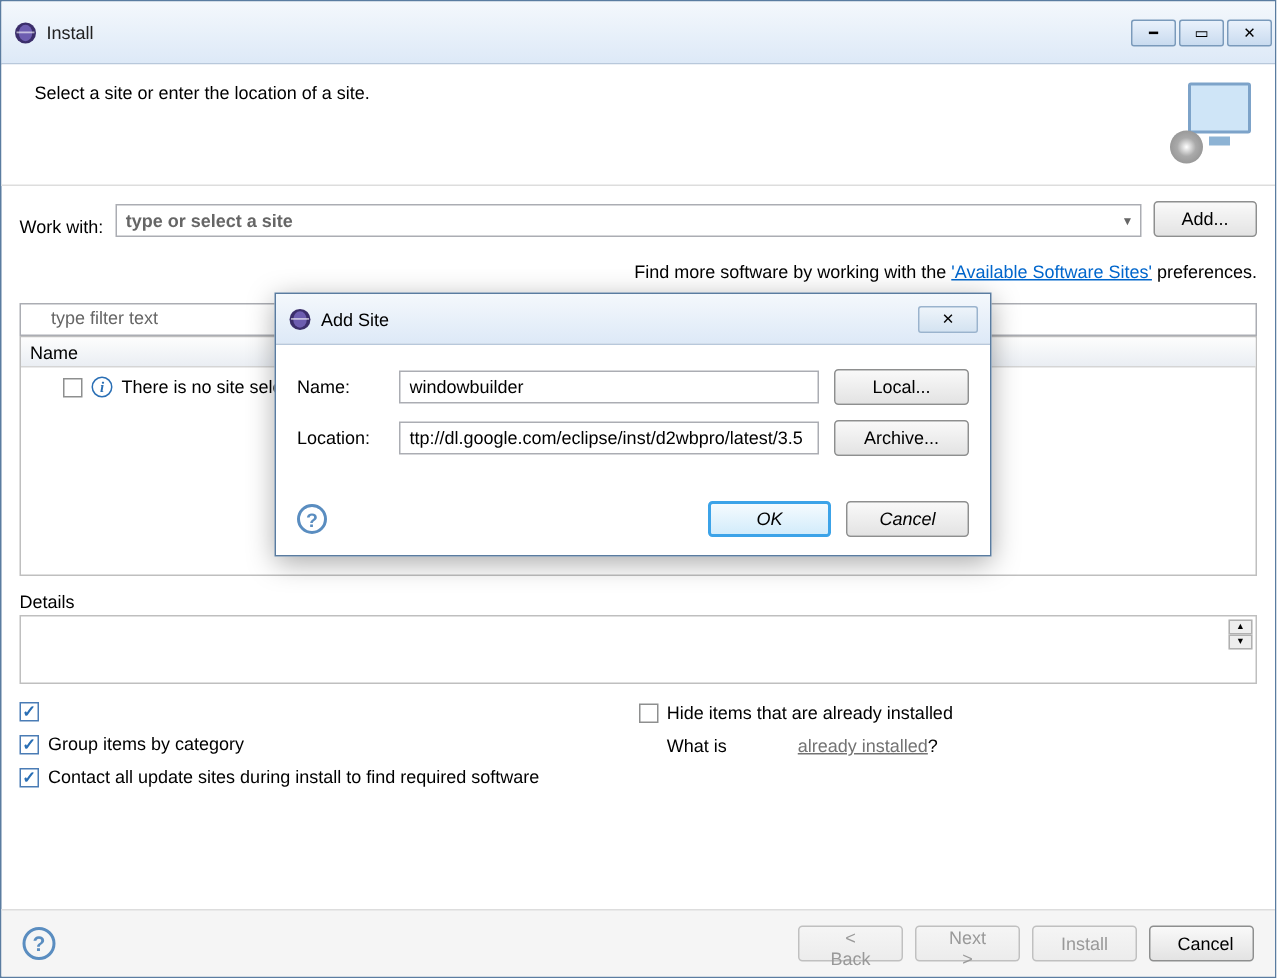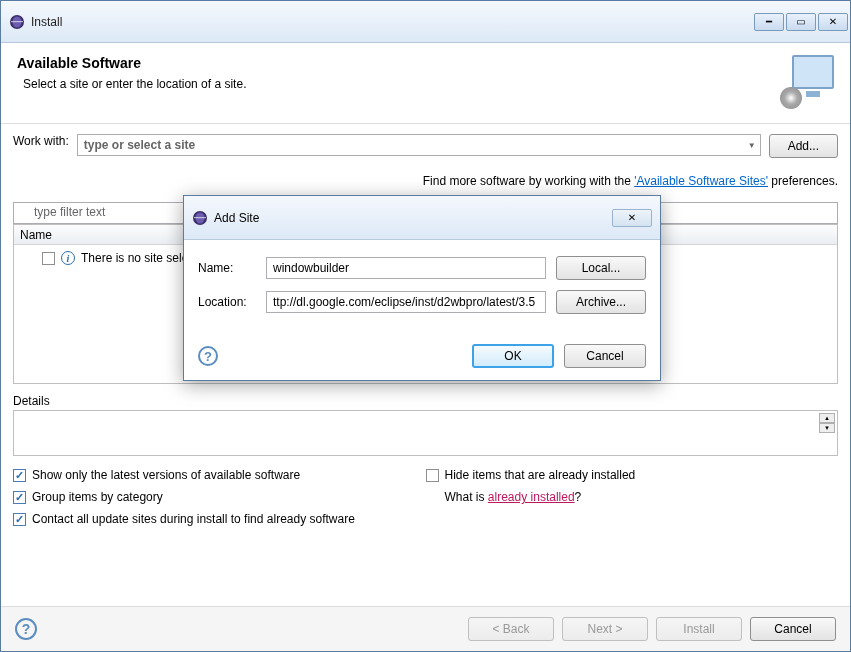--- a/index.html
+++ b/index.html
@@ -16,21 +16,21 @@
 .header { padding: 12px 16px 18px 16px; background: #fff; border-bottom: 1px solid #ddd; display: flex; }
 .header-text { flex: 1; }
 .header-title { font-size: 14px; font-weight: bold; margin-bottom: 6px; }
 .header-sub { font-size: 12px; padding-left: 6px; }
 .header-img { width: 50px; height: 50px; position: relative; }
 .monitor { width: 42px; height: 34px; border: 2px solid #7da3c9; border-radius: 2px; background: #cfe5f7; position: absolute; top: 0; right: 0; }
 .monitor-stand { width: 14px; height: 6px; background: #8db3d4; position: absolute; top: 36px; right: 14px; }
 .disc { width: 22px; height: 22px; border-radius: 50%; background: radial-gradient(circle, #fff, #aaa 40%, #888); position: absolute; bottom: -4px; left: -4px; }
 
 .content { flex: 1; padding: 10px 12px; display: flex; flex-direction: column; }
-.workwith { display: flex; align-items: flex-start; gap: 8px; margin-bottom: 6px; }
+.workwith { display: flex; align-items: flex-end; gap: 8px; margin-bottom: 6px; }
 .workwith label { font-size: 12px; }
 .combo { flex: 1; height: 22px; border: 1px solid #abadb3; background: #fff; display: flex; align-items: center; padding: 0 6px; color: #666; position: relative; font-weight: bold; }
 .combo-arrow { position: absolute; right: 4px; font-size: 8px; }
 .btn { height: 24px; padding: 0 18px; border: 1px solid #8e8f8f; background: linear-gradient(to bottom, #f9f9f9, #e3e3e3); border-radius: 3px; font-size: 12px; cursor: pointer; }
 .btn:disabled, .btn.disabled { color: #999; background: linear-gradient(to bottom, #f5f5f5, #ececec); border-color: #c0c0c0; }
 .btn.primary { border: 2px solid #3ca3e8; background: linear-gradient(to bottom, #f5fbfe, #d2ecfb); }
 
 .hint { text-align: right; font-size: 12px; margin: 10px 0 14px 0; }
 .hint a { color: #0066cc; text-decoration: underline; }
 
@@ -44,41 +44,41 @@
 
 .details-label { margin-top: 10px; font-size: 12px; }
 .details-box { border: 1px solid #bfbfbf; height: 46px; margin-top: 2px; position: relative; }
 .spinner { position: absolute; right: 2px; top: 2px; display: flex; flex-direction: column; }
 .spinner span { width: 16px; height: 10px; border: 1px solid #b0b0b0; background: #eee; font-size: 7px; text-align: center; line-height: 8px; }
 
 .options { display: flex; margin-top: 12px; }
 .options-col { flex: 1; }
 .opt-row { display: flex; align-items: center; gap: 6px; margin-bottom: 8px; font-size: 12px; }
 .chk-checked { width: 13px; height: 13px; border: 1px solid #4a7cb5; background: #fff; display: flex; align-items: center; justify-content: center; color: #2a6fb5; font-size: 11px; font-weight: bold; }
-.opt-row a { color: #be185d; text-decoration: underline; }
+.opt-row a { color: #737373; text-decoration: underline; margin-left: 44px; }
 
 .footer { border-top: 1px solid #ddd; padding: 10px 14px; display: flex; align-items: center; background: #f5f5f5; }
 .help-icon { width: 22px; height: 22px; border: 2px solid #5a8dc0; border-radius: 50%; color: #5a8dc0; font-size: 14px; font-weight: bold; display: flex; align-items: center; justify-content: center; cursor: pointer; }
 .footer-btns { margin-left: auto; display: flex; gap: 8px; }
-.footer-btns .btn { width: 86px; }
+.footer-btns .btn { width: 70px; }
 
 
 .modal { position: absolute; left: 183px; top: 195px; width: 478px; background: #fff; border: 1px solid #5a7ca0; box-shadow: 0 4px 18px rgba(0,0,0,0.35); }
-.modal-title { height: 44px; background: linear-gradient(to bottom, #f4f8fc, #dde9f7); display: flex; align-items: center; padding: 0 8px; border-bottom: 1px solid #b8c8db; }
+.modal-title { height: 34px; background: linear-gradient(to bottom, #f4f8fc, #dde9f7); display: flex; align-items: center; padding: 0 8px; border-bottom: 1px solid #b8c8db; }
 .modal-title-text { flex: 1; font-size: 12px; }
 .modal-close { width: 40px; height: 18px; border: 1px solid #9ab3cd; border-radius: 2px; background: linear-gradient(to bottom,#eef4fa,#d4e3f1); font-size: 10px; display: flex; align-items: center; justify-content: center; cursor: pointer; }
 .modal-body { padding: 16px 14px 12px 14px; }
 .form-row { display: flex; align-items: center; gap: 10px; margin-bottom: 10px; }
 .form-row label { width: 58px; font-size: 12px; }
 .form-row input { flex: 1; height: 22px; border: 1px solid #abadb3; padding: 0 6px; font-size: 12px; font-family: inherit; }
 .form-row .btn { width: 90px; }
 .modal-footer { display: flex; align-items: center; margin-top: 30px; }
 .modal-footer .help-icon { width: 20px; height: 20px; font-size: 13px; }
 .modal-footer-btns { margin-left: auto; display: flex; gap: 10px; }
-.modal-footer-btns .btn { width: 82px; }
+.modal-footer-btns .btn { width: 82px; font-style: italic; }
 </style>
 </head>
 <body>
 
 <div class="window">
   <div class="titlebar">
     <span class="titlebar-icon">
       <svg width="16" height="16" viewBox="0 0 16 16">
           <circle cx="8" cy="8" r="7" fill="#3b2e6b"></circle>
           <ellipse cx="8" cy="8" rx="4.5" ry="5.5" fill="#6d5db0"></ellipse>
@@ -88,21 +88,20 @@
     <span class="titlebar-title">Install</span>
     <div class="titlebar-btns">
       <div class="titlebar-btn">━</div>
       <div class="titlebar-btn">▭</div>
       <div class="titlebar-btn close">✕</div>
     </div>
   </div>
 
   <div class="header">
     <div class="header-text">
-      <div class="header-title">Available Software</div>
       <div class="header-sub">Select a site or enter the location of a site.</div>
     </div>
     <div class="header-img">
       <div class="monitor"></div>
         <div class="monitor-stand"></div>
         <div class="disc"></div>
     </div>
   </div>
 
   <div class="content">
@@ -139,29 +138,28 @@
       <div class="spinner">
           <span>▴</span>
           <span>▾</span>
         </div>
     </div>
 
     <div class="options">
       <div class="options-col">
         <div class="opt-row">
           <span class="chk-checked">✓</span>
-          <span>Show only the latest versions of available software</span>
         </div>
         <div class="opt-row">
           <span class="chk-checked">✓</span>
           <span>Group items by category</span>
         </div>
         <div class="opt-row">
           <span class="chk-checked">✓</span>
-          <span>Contact all update sites during install to find already software</span>
+          <span>Contact all update sites during install to find required software</span>
         </div>
       </div>
       <div class="options-col">
         <div class="opt-row">
           <span class="chk"></span>
           <span>Hide items that are already installed</span>
         </div>
         <div class="opt-row">
           <span style="width:13px"></span>
           <span>

